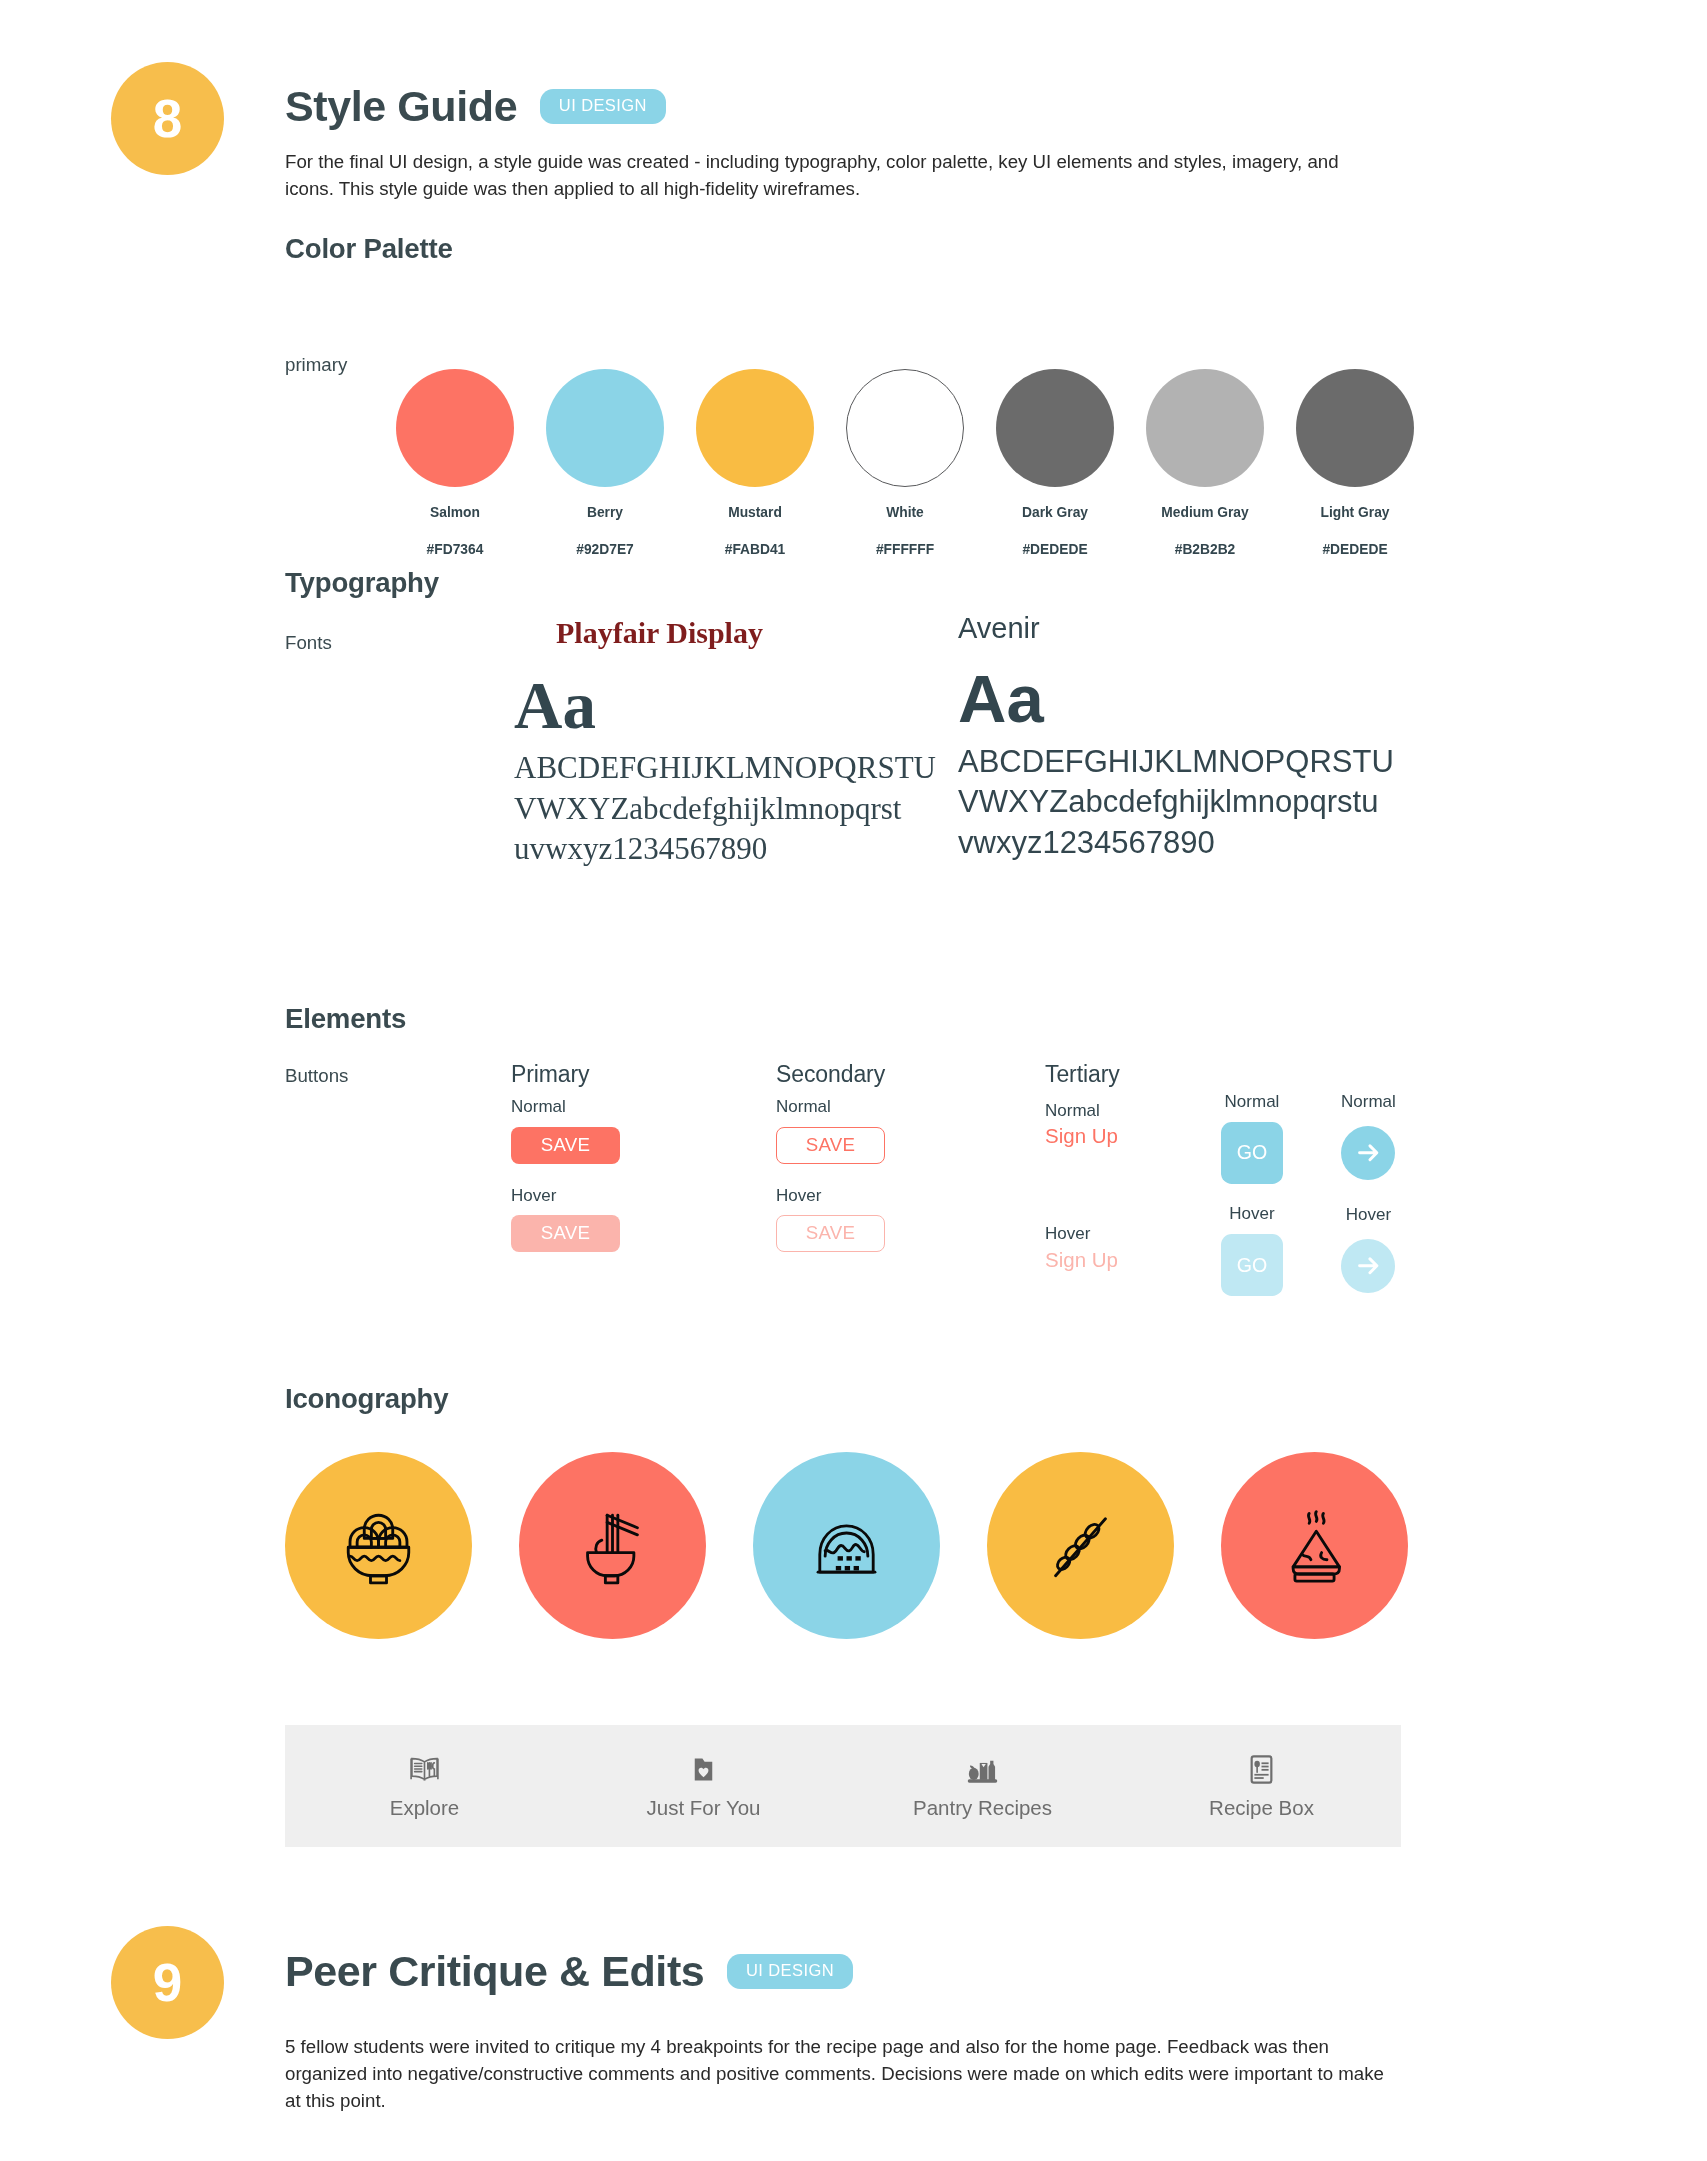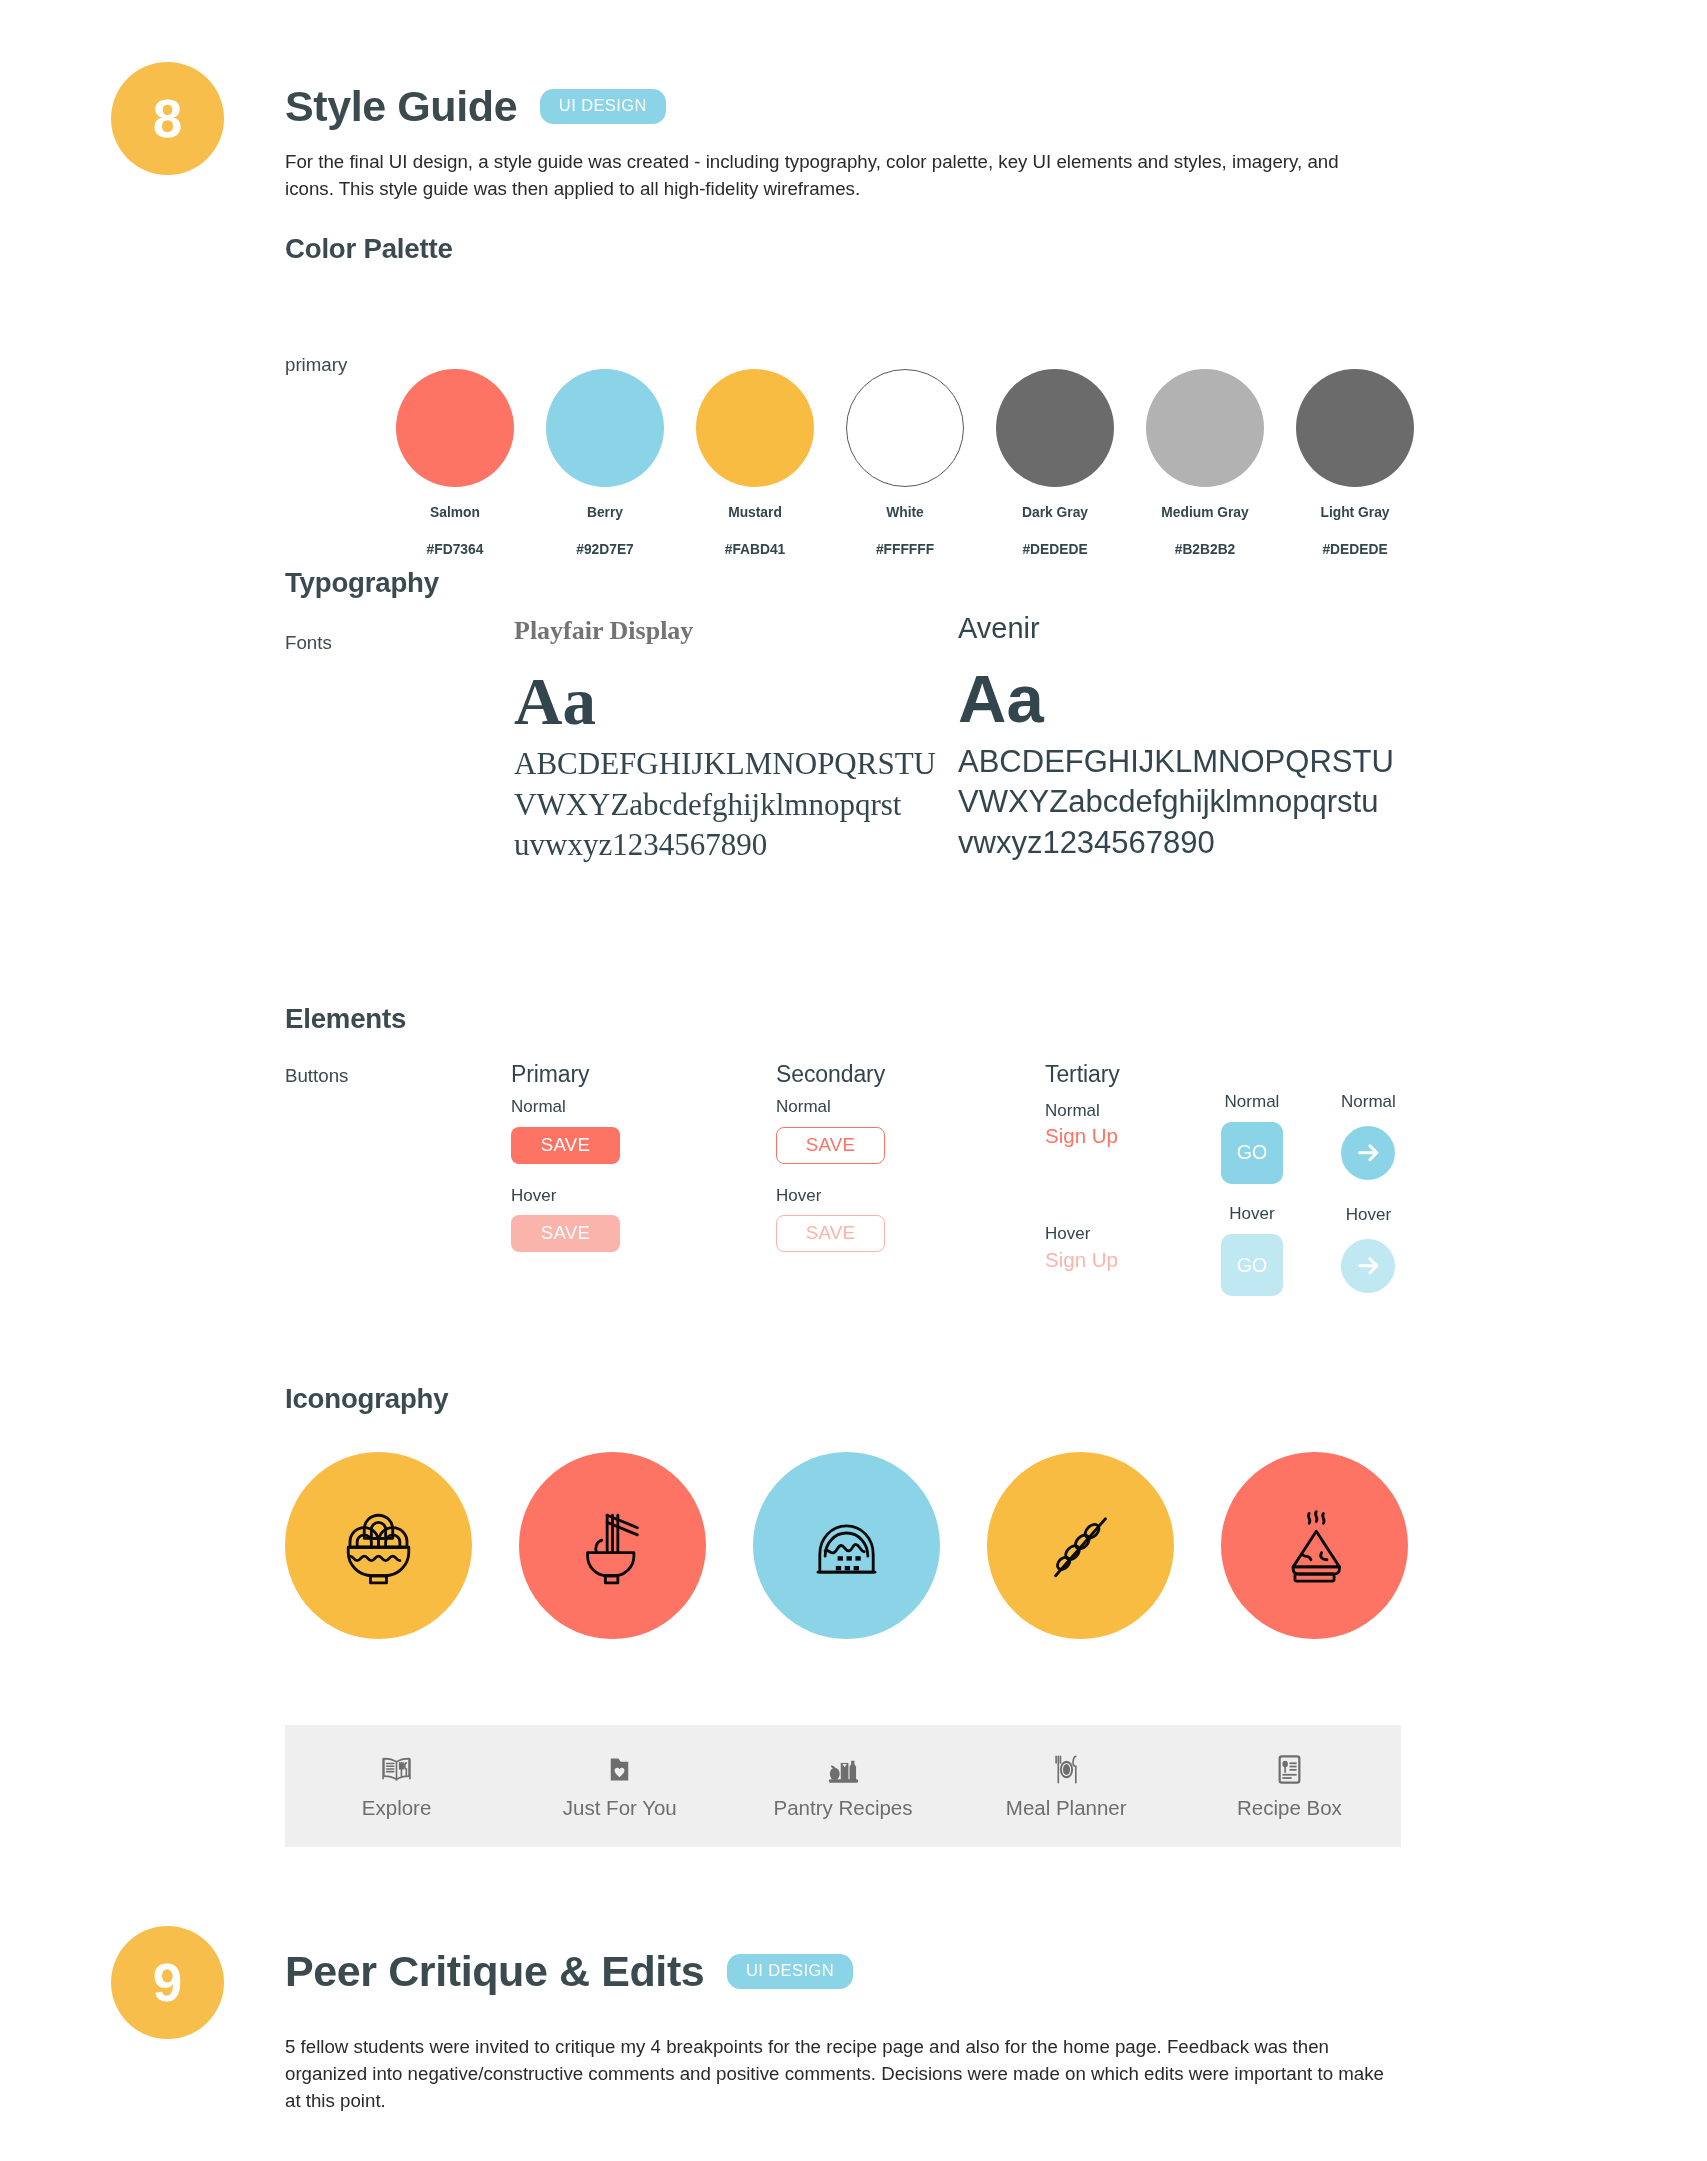--- a/index.html
+++ b/index.html
@@ -77,21 +77,21 @@
   .swatch .hx {
     margin-top: 22px;
     font-size: 13.8px; font-weight: bold; color: #33464E;
     white-space: nowrap;
   }
   .swatch-gap { width: 32px; }
 
   
   .font-name-serif {
     font-family: "Liberation Serif", serif;
-    font-size: 26px; font-weight: bold; color: #737373;
+    font-size: 30px; font-weight: bold; color: #7f1d1d; margin-left: 42px;
   }
   .font-name-sans {
     font-size: 29px; color: #33464E;
   }
   .aa-serif {
     font-family: "Liberation Serif", serif;
     font-size: 67px; font-weight: bold; color: #33464E; line-height: 1.05;
   }
   .aa-sans {
     font-size: 67px; font-weight: bold; color: #33464E; line-height: 1.05;
@@ -407,30 +407,20 @@
         <ellipse cx="16" cy="40" rx="9" ry="11"></ellipse>
         <path d="M17 29c-3-4-6-5-8-4 0 3 3 6 8 5z"></path>
         <path d="M27 20h14v31H27z"></path>
         <path d="M30 22h8l-4 6z" fill="#EFEFEF"></path>
         <path d="M46 16h6v6l3 5v24h-12V27l3-5z"></path>
         <rect x="5" y="50" width="54" height="6" rx="3"></rect>
       </svg>
       <div class="lbl">Pantry Recipes</div>
     </div>
 
-    <div class="nav-item">
-      <svg viewBox="0 0 64 64">
-        <ellipse cx="32" cy="32" rx="12" ry="16"></ellipse>
-        <ellipse cx="32" cy="32" rx="8.5" ry="12" fill="#EFEFEF"></ellipse>
-        <ellipse cx="32" cy="32" rx="6.5" ry="10"></ellipse>
-        <path d="M13 8v12M17 8v12M21 8v12M17 20v36" stroke="#6E6E6E" stroke-width="3" fill="none" stroke-linecap="round"></path>
-        <path d="M49 8c-3 0-5 6-5 11s2 7 5 7v30" stroke="#6E6E6E" stroke-width="3" fill="none" stroke-linecap="round"></path>
-      </svg>
-      <div class="lbl">Meal Planner</div>
-    </div>
 
     <div class="nav-item">
       <svg viewBox="0 0 64 64">
         <rect x="14" y="8" width="36" height="48" rx="4" fill="none" stroke="#6E6E6E" stroke-width="4"></rect>
         <ellipse cx="24" cy="22" rx="5" ry="6"></ellipse>
         <path d="M24 27v10" stroke="#6E6E6E" stroke-width="3" stroke-linecap="round"></path>
         <rect x="32" y="19" width="13" height="3.2"></rect>
         <rect x="32" y="25" width="13" height="3.2"></rect>
         <rect x="32" y="31" width="13" height="3.2"></rect>
         <rect x="19" y="40" width="26" height="3.2"></rect>

